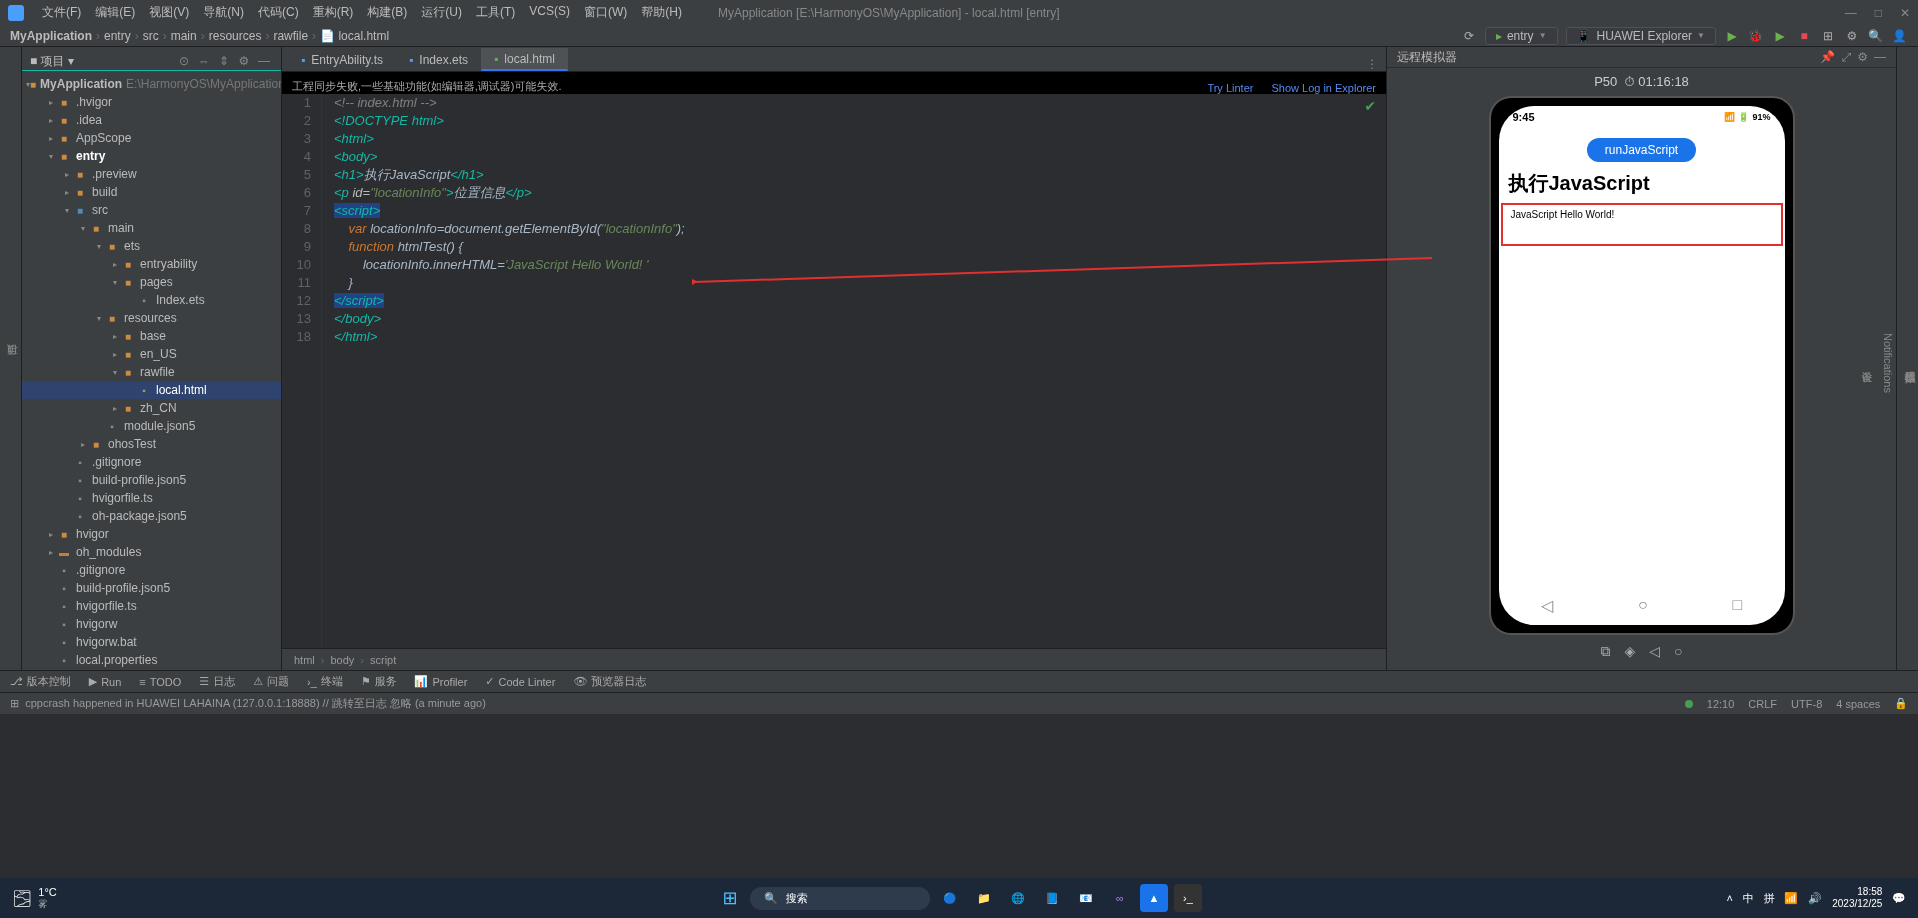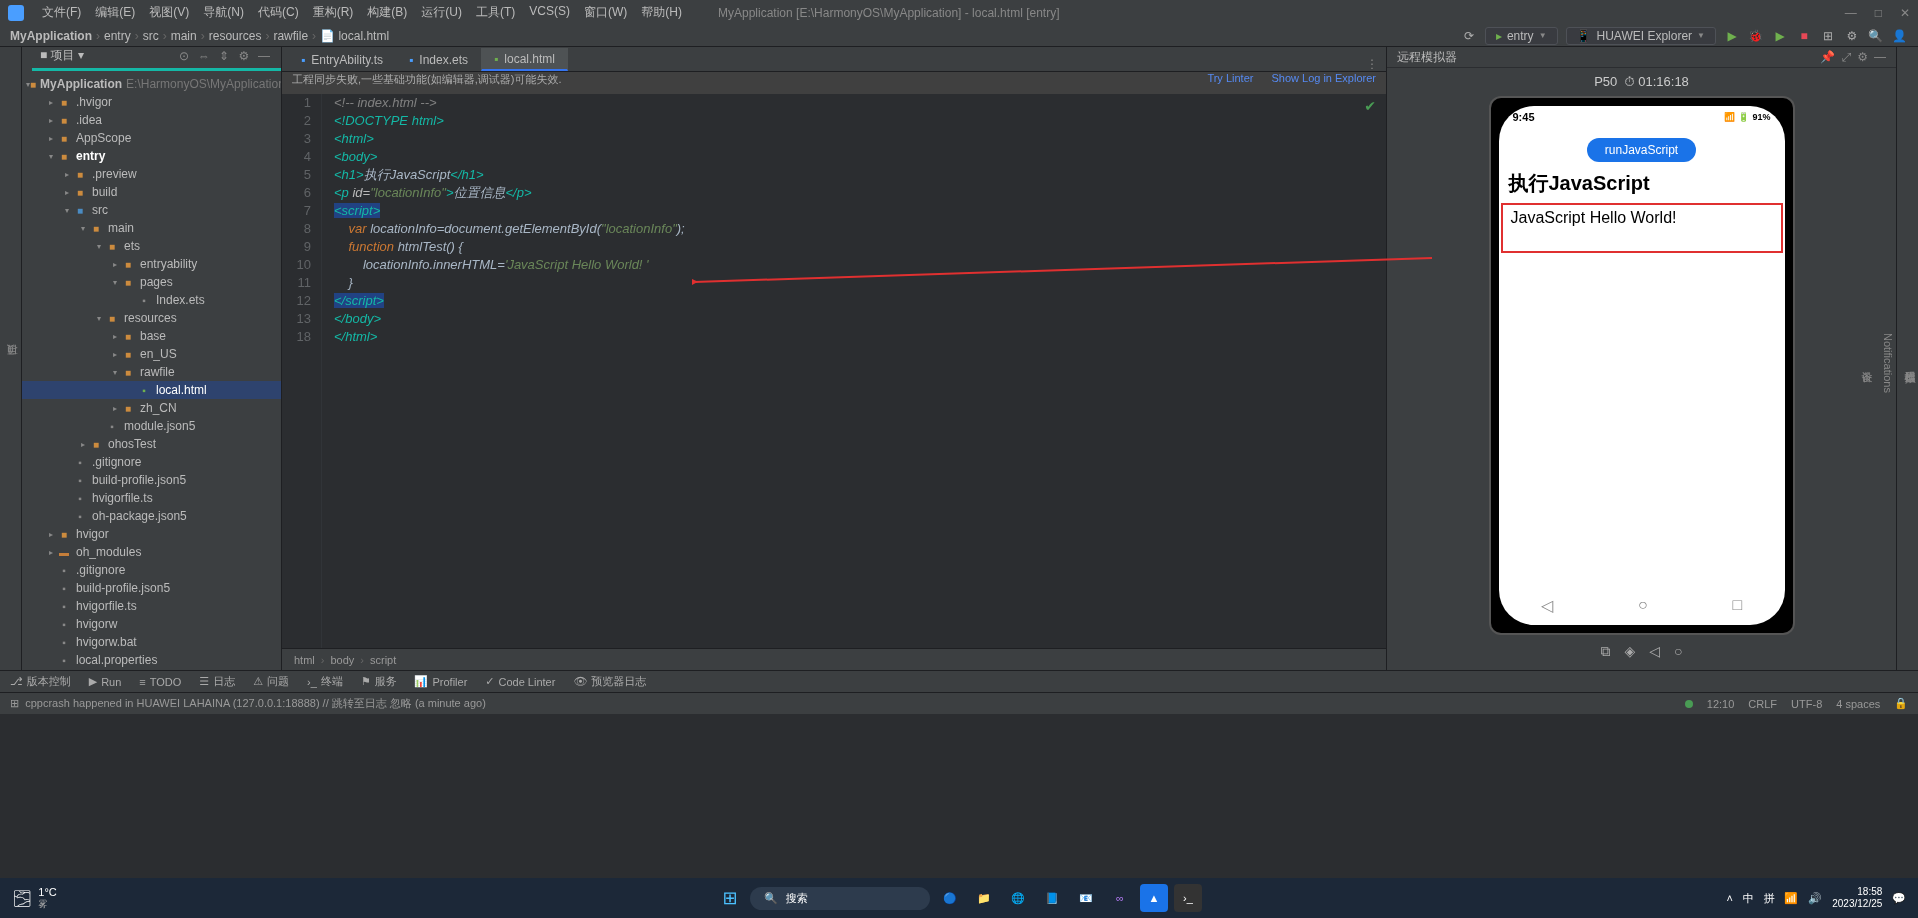--- a/index.html
+++ b/index.html
@@ -15,35 +15,35 @@
 .navbar .crumb { color:#bbbbbb; }
 .navbar .sep { color:#666; margin:0 4px; }
 .navbar .right { margin-left:auto; display:flex; align-items:center; gap:8px; }
 .navbar .entry-sel { background:#393b40; border:1px solid #4e5157; padding:1px 10px; border-radius:3px; display:flex; align-items:center; gap:5px; }
 .navbar .device-sel { background:#393b40; border:1px solid #4e5157; padding:1px 10px; border-radius:3px; display:flex; align-items:center; gap:5px; }
 .navbar .icon-btn { width:16px; height:16px; display:flex; align-items:center; justify-content:center; cursor:pointer; color:#aaa; }
 .main { display:flex; height:623px; }
 .left-gutter { width:22px; background:#3c3f41; border-right:1px solid #1e1f22; writing-mode:vertical-rl; text-orientation:mixed; display:flex; flex-direction:column; align-items:center; padding-top:8px; gap:8px; color:#888; font-size:11px; }
 .left-gutter .tab { transform:rotate(180deg); padding:6px 1px; cursor:pointer; }
 .project-panel { width:260px; background:#3c3f41; border-right:1px solid #1e1f22; display:flex; flex-direction:column; }
-.panel-header { height:24px; display:flex; align-items:flex-start; padding:0 8px; color:#bbbbbb; border-bottom:3px solid #14b8a6;margin-left:10px; }
+.panel-header { height:24px; display:flex; align-items:flex-end; padding:0 8px; color:#bbbbbb; border-bottom:1px solid #14b8a6; }
 .panel-header .spacer { flex:1; }
 .panel-header .hbtn { width:18px; height:18px; display:flex; align-items:center; justify-content:center; margin-left:2px; cursor:pointer; color:#888; }
 .tree { flex:1; overflow:auto; padding:4px 0; font-size:12px; }
 .tree .row { display:flex; align-items:center; height:18px; padding-right:6px; cursor:pointer; white-space:nowrap; }
 .tree .row.active { background:#2e436e; color:#fff; }
 .tree .arrow { width:10px; color:#888; font-size:8px; text-align:center; }
 .tree .ic { width:16px; height:14px; margin-right:4px; display:inline-flex; align-items:center; justify-content:center; font-size:10px; }
 .ic.folder { color:#cc8b3e; }
 .editor-area { flex:1; display:flex; flex-direction:column; background:#2b2d30; }
 .tabs { height:25px; background:#3c3f41; display:flex; align-items:flex-end; border-bottom:1px solid #1e1f22; padding-left:6px; }
 .tab-item { height:23px; padding:0 12px; display:flex; align-items:center; gap:6px; background:#3c3f41; border:1px solid transparent; cursor:pointer; font-size:12px; }
 .tab-item.active { background:#4e5254; border-bottom:2px solid #3574f0; }
 .tabs .overflow { margin-left:auto; padding:0 8px; color:#888; cursor:pointer; }
-.sync-bar { height:22px; background:#404040; display:flex; align-items:flex-start; padding:0 10px; color:#aaa; font-size:11px; }
+.sync-bar { height:22px; background:#000000; display:flex; align-items:flex-end; padding:0 10px; color:#aaa; font-size:11px; }
 .sync-bar .links { margin-left:auto; display:flex; gap:18px; }
 .sync-bar .links span { color:#568af2; cursor:pointer; }
 .code { flex:1; display:flex; font-family:Consolas,monospace; font-size:13px; background:#2b2d30; position:relative; }
 .gutter { width:40px; text-align:right; padding-right:10px; color:#606366; background:#2b2d30; border-right:1px solid #313438; }
 .gutter .ln { height:18px; line-height:18px; }
 .code-lines { padding-left:12px; }
 .code-lines .cl { height:18px; line-height:18px; white-space:pre;font-style:italic; }
 .c-tag { color:#14b8a6; }
 .c-attr { color:#bababa; }
 .c-val { color:#6a8759; }
@@ -52,28 +52,28 @@
 .c-txt { color:#a9b7c6; }
 .check { position:absolute; right:10px; top:4px; color:#499c54; font-size:14px; }
 .breadcrumb-bottom { height:22px; background:#3c3f41; display:flex; align-items:center; padding:0 12px; color:#999; font-size:11px; border-top:1px solid #1e1f22; }
 .breadcrumb-bottom .sep { margin:0 6px; color:#666; }
 .emulator-panel { width:510px; background:#3c3f41; border-left:1px solid #1e1f22; display:flex; flex-direction:column; }
 .emu-header { height:24px; display:flex; align-items:center; padding:0 10px; border-bottom:1px solid #2b2d30; }
 .emu-header .spacer { flex:1; }
 .emu-header .hbtn { margin-left:6px; cursor:pointer; color:#888; }
 .emu-info { text-align:center; padding:6px 0; color:#ccc; font-size:13px; }
 .phone-wrap { flex:1; display:flex; justify-content:center; align-items:flex-start; padding-top:2px; }
-.phone { width:302px; height:535px; background:#000; border-radius:10px; padding:8px; position:relative; box-shadow:0 0 0 2px #555; }
+.phone { width:302px; height:535px; background:#000; border-radius:20px; padding:8px; position:relative; box-shadow:0 0 0 2px #555; }
 .phone-screen { width:100%; height:100%; background:#fff; border-radius:35px; overflow:hidden; position:relative; color:#000; }
 .phone-status { height:22px; display:flex; align-items:center; padding:0 14px; font-size:11px; font-weight:bold; }
 .phone-status .psr { margin-left:auto; display:flex; align-items:center; gap:3px; font-size:9px; }
 .phone-content { padding:4px 0; }
 .phone-btn { background:#1a73e8; color:#fff; border-radius:16px; padding:5px 18px; font-size:12px; margin:6px auto; width:fit-content; cursor:pointer; }
 .phone-h1 { font-size:20px; font-weight:bold; padding:2px 10px; }
-.phone-box { margin:4px 2px; border:2px solid #e03030; padding:4px 8px 24px 8px; font-size:16px; }
+.phone-box { margin:4px 2px; border:2px solid #e03030; padding:4px 8px 24px 8px; font-size:10px; }
 .phone-nav { position:absolute; bottom:10px; left:0; right:0; display:flex; justify-content:space-around; color:#888; font-size:16px; }
 .emu-controls { display:flex; justify-content:center; gap:14px; padding:10px 0; color:#aaa; font-size:14px; }
 .emu-controls span { cursor:pointer; }
 .right-gutter { width:22px; background:#3c3f41; border-left:1px solid #1e1f22; writing-mode:vertical-rl; display:flex; flex-direction:column; align-items:center; padding-top:8px; gap:6px; color:#888; font-size:11px; }
 .right-gutter .tab { padding:6px 1px; cursor:pointer; }
 .bottom-tools { height:22px; background:#3c3f41; border-top:1px solid #1e1f22; display:flex; align-items:center; padding:0 10px; gap:18px; color:#aaa; font-size:11px; }
 .bottom-tools .tool { display:flex; align-items:center; gap:4px; cursor:pointer; }
 .status-bar { height:22px; background:#3c3f41; border-top:1px solid #1e1f22; display:flex; align-items:center; padding:0 10px; color:#999; font-size:11px; }
 .status-bar .right { margin-left:auto; display:flex; gap:14px; align-items:center; }
 .status-bar .dot { width:8px; height:8px; background:#499c54; border-radius:50%; }

